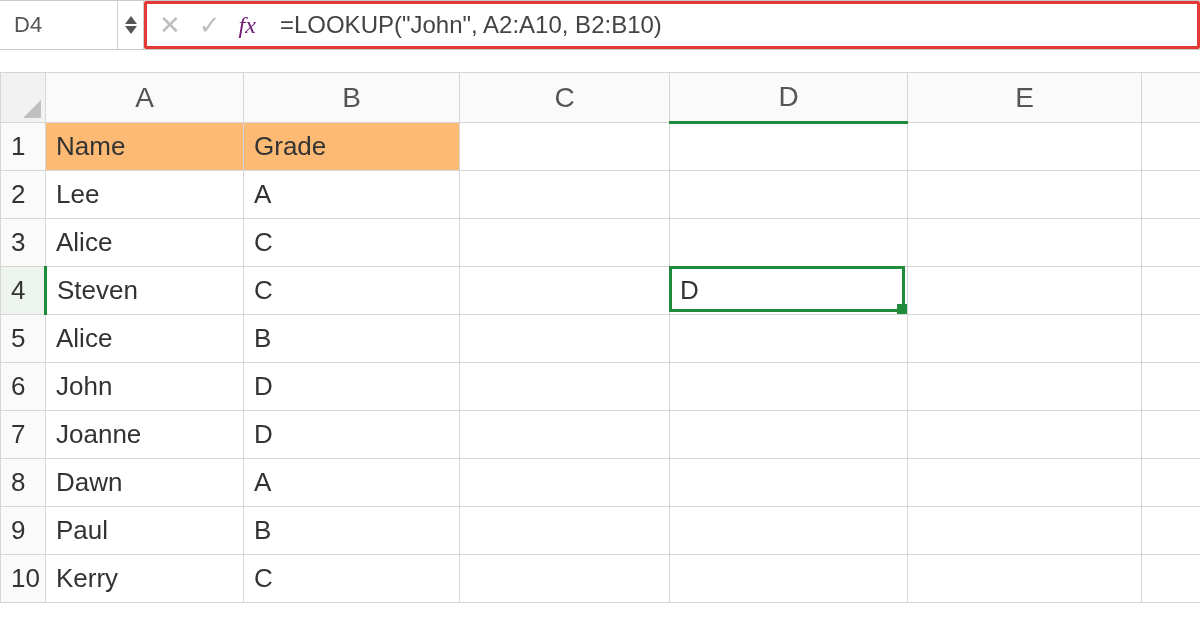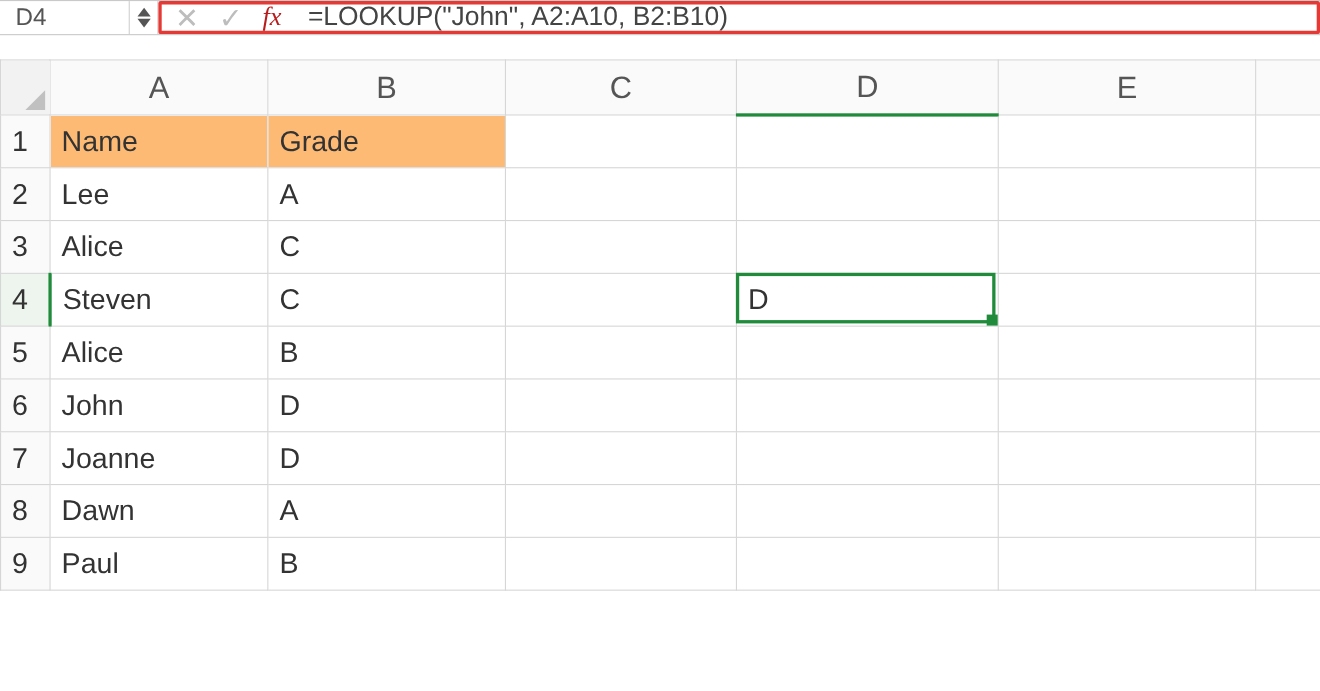--- a/index.html
+++ b/index.html
@@ -9,21 +9,21 @@
     font-family: "Segoe UI", Arial, sans-serif;
     background: #fff;
     color: #333;
     overflow: hidden;
   }
 
   
   .fbar {
     display: flex;
     align-items: stretch;
-    height: 32px;
+    height: 50px;
     border-top: 1px solid #c9c9c9;
     border-bottom: 1px solid #c9c9c9;
     background: #fff;
   }
   .name-box {
     width: 118px;
     display: flex; align-items: center;
     padding: 0 14px;
     font-size: 22px;
     color: #555;
@@ -54,21 +54,21 @@
     font-size: 26px;
     font-weight: 300;
     color: #bdbdbd;
     line-height: 1;
     user-select: none;
   }
   .fx-label {
     font-family: "Times New Roman", serif;
     font-style: italic;
     font-size: 24px;
-    color: #b91c1c;
+    color: #701a75;
     margin-right: 4px;
   }
   .formula-input {
     flex: 1;
     font-size: 24px;
     color: #444;
     border: none; outline: none;
     background: transparent;
     font-family: "Segoe UI", Arial, sans-serif;
   }
@@ -295,19 +295,28 @@
     </tr>
     <tr>
       <th class="rowhdr">9</th>
       <td>Paul</td>
       <td>B</td>
       <td></td>
       <td></td>
       <td></td>
       <td></td>
     </tr>
+    <tr>
+      <th class="rowhdr">10</th>
+      <td>Kerry</td>
+      <td>C</td>
+      <td></td>
+      <td></td>
+      <td></td>
+      <td></td>
+    </tr>
   </tbody>
     </table>
 
   <div class="sel" id="sel" style="left: 668.5px; top: 193.5px; width: 236px; height: 46px;">
     <div class="handle"></div>
   </div>
 </div>
 
 </body></html>

